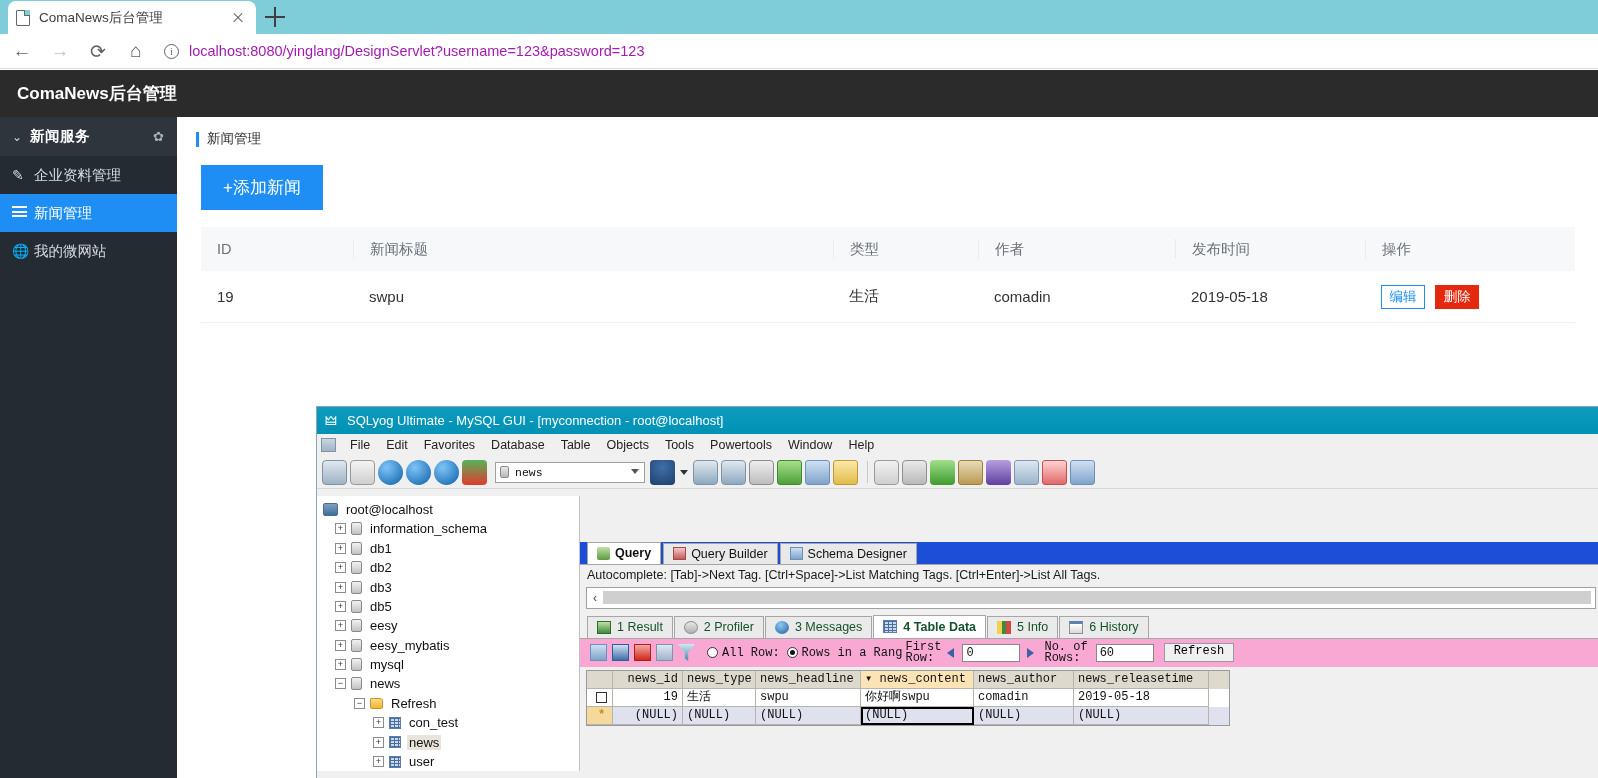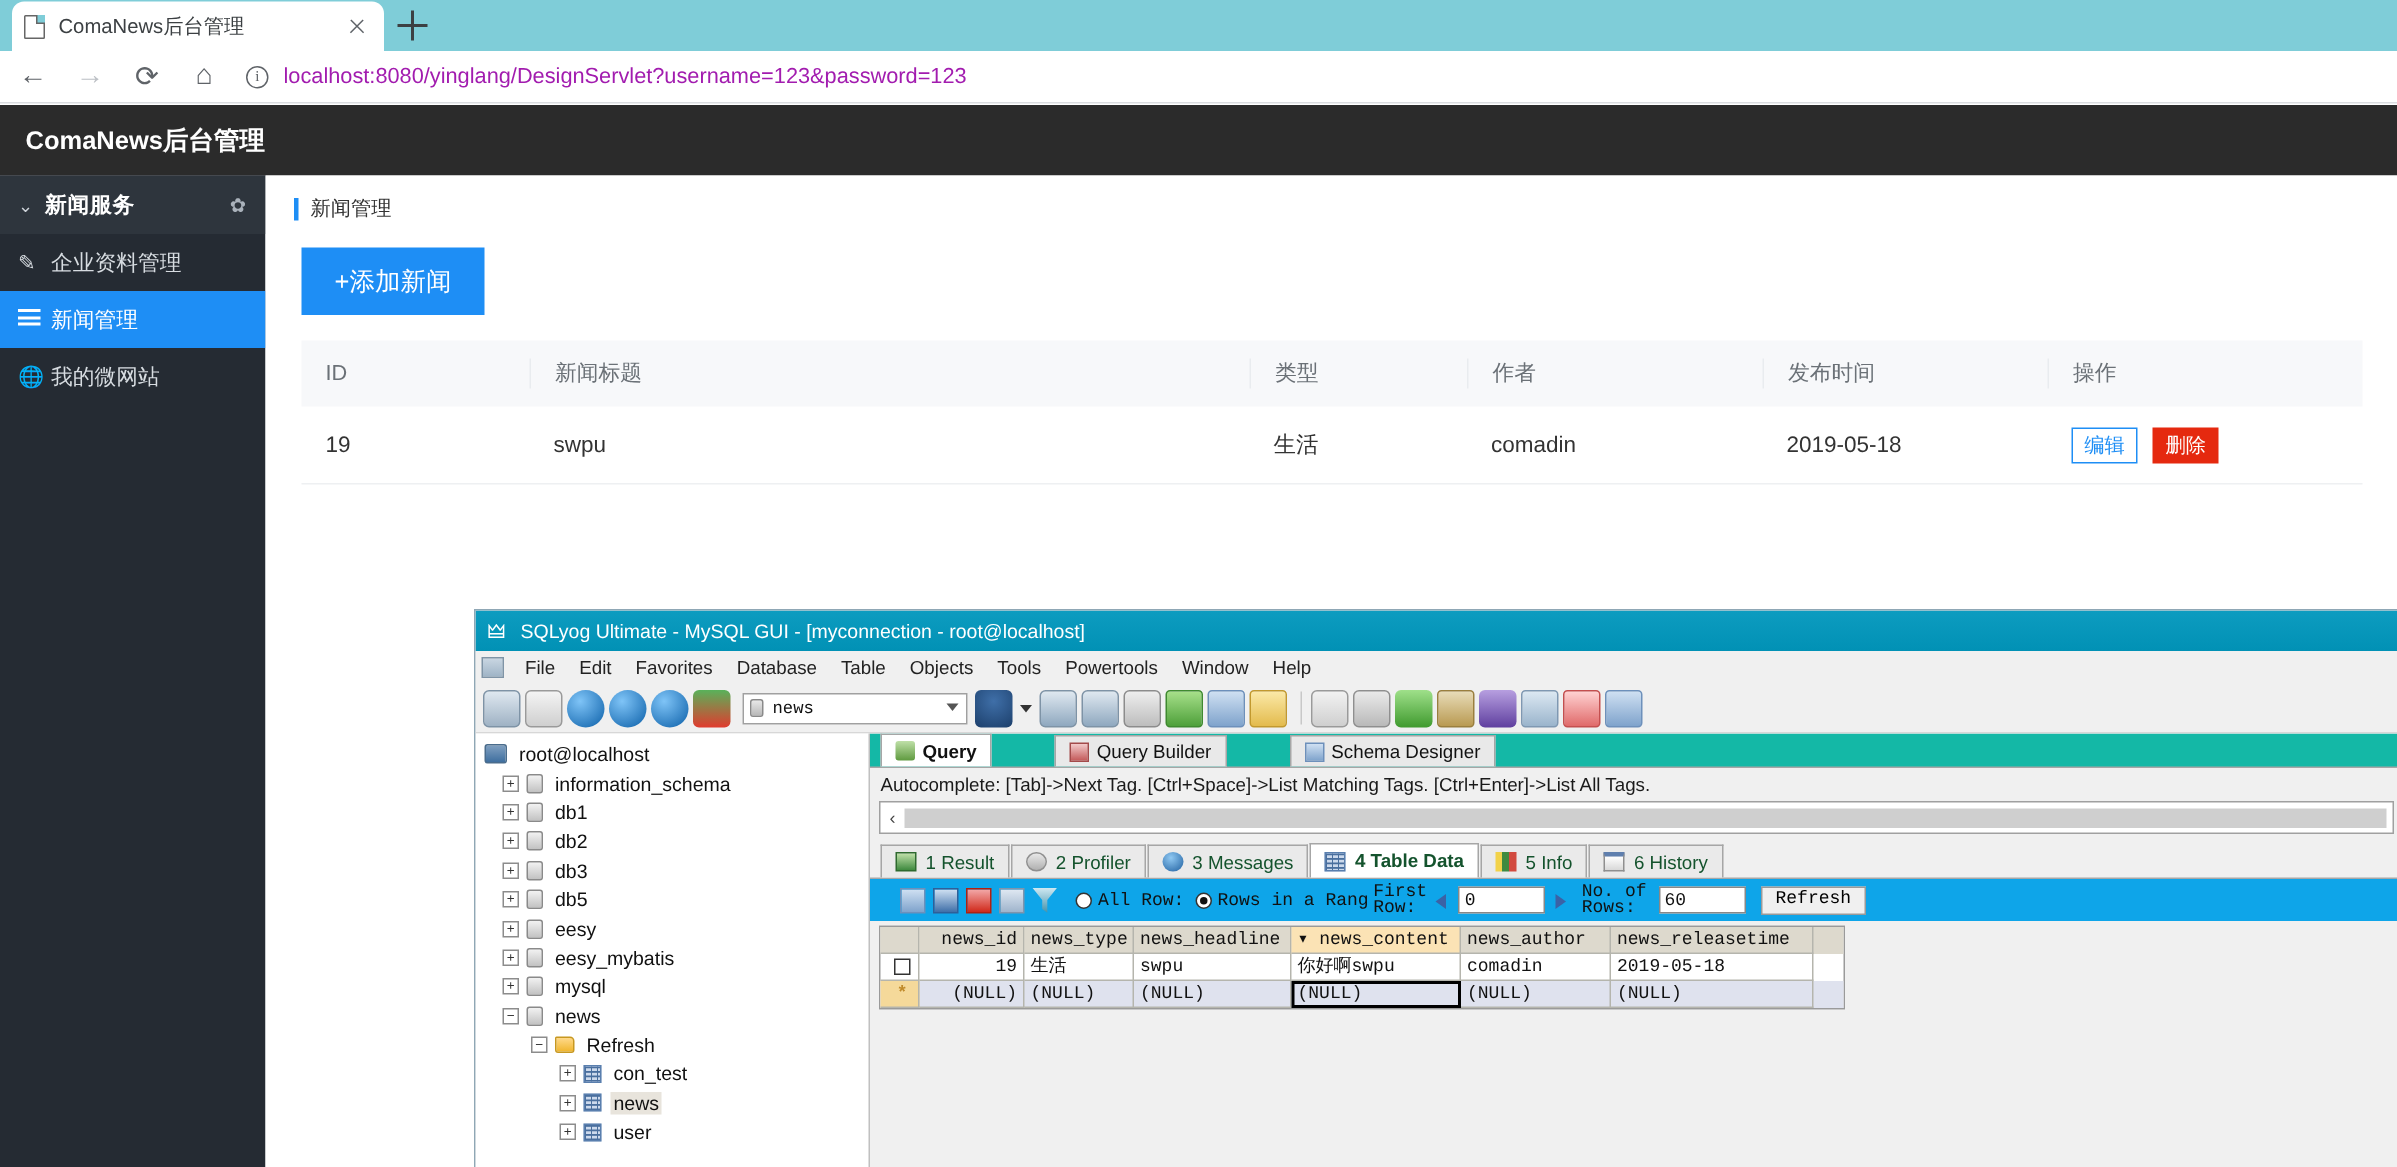--- a/index.html
+++ b/index.html
@@ -85,54 +85,54 @@
   .sq-menu .mi{font-size:12.5px;color:#222;padding:0 8px;cursor:pointer;}
   .sq-toolbar{height:33px;background:#f0f0f0;display:flex;align-items:center;padding-left:5px;border-bottom:1px solid #d7d7d7;}
   .tbi{width:25px;height:25px;margin-right:3px;border-radius:3px;position:relative;cursor:pointer;}
   .tbsep{width:1px;height:22px;background:#c8c8c8;margin:0 6px;}
   .dbsel{width:150px;height:21px;background:#fff;border:1px solid #a0a0a0;display:flex;align-items:center;
      padding-left:4px;margin:0 5px;position:relative;cursor:pointer;}
   .dbsel .cyl{width:9px;height:12px;background:linear-gradient(#e8e8e8,#b8b8b8);border:1px solid #8a8a8a;border-radius:2px;margin-right:6px;}
   .dbsel .nm{font-size:11.5px;font-family:"Liberation Mono",monospace;color:#111;}
   .dbsel .ar{position:absolute;right:5px;top:6px;width:0;height:0;border-left:4px solid transparent;border-right:4px solid transparent;border-top:5px solid #555;}
 
-  .sq-body{position:absolute;left:0;top:82px;right:0;bottom:0;display:flex;}
+  .sq-body{position:absolute;left:0;top:82px;right:0;bottom:0;display:flex;align-items:center;}
   .sq-tree{width:263px;background:#fff;border-right:1px solid #c0c0c0;padding:4px 0 0 6px;overflow:hidden;}
   .tnode{height:19.4px;display:flex;align-items:center;font-size:13px;color:#111;white-space:nowrap;cursor:pointer;}
   .exp{width:11px;height:11px;border:1px solid #8c8c8c;background:#fff;font-size:9px;line-height:9px;
      text-align:center;color:#333;margin-right:5px;flex:0 0 auto;font-family:"Liberation Sans",sans-serif;}
   .dbico{width:11px;height:13px;background:linear-gradient(#f2f2f2,#c2c2c2);border:1px solid #8a8a8a;border-radius:2px;margin-right:6px;flex:0 0 auto;}
   .svrico{width:15px;height:13px;background:linear-gradient(#7f9fc0,#3f6f9f);border:1px solid #4a6c8c;border-radius:2px;margin-right:6px;flex:0 0 auto;}
   .folico{width:13px;height:11px;background:linear-gradient(#ffd98a,#f0b62e);border:1px solid #c79821;border-radius:1px 3px 2px 2px;margin-right:6px;flex:0 0 auto;}
   .tblico{width:12px;height:12px;background:#ccd9ec;border:1px solid #5a7fae;margin-right:6px;flex:0 0 auto;
      background-image:linear-gradient(#4a6f9e 1px,transparent 1px),linear-gradient(90deg,#4a6f9e 1px,transparent 1px);
      background-size:4px 3px;}
   .tnode .nm{padding:0 2px;}
   .tnode .nm.sel{background:#e8e4dc;}
 
   .sq-right{flex:1;display:flex;flex-direction:column;background:#f0f0f0;overflow:hidden;}
-  .qtabs{height:23px;display:flex;align-items:flex-end;padding-left:7px;background:#14b8a6;
-     border-bottom:1px solid #a6a6a6;gap:40px;}
+  .qtabs{height:23px;display:flex;align-items:flex-end;padding-left:7px;background:#1d4ed8;
+     border-bottom:1px solid #a6a6a6;}
   .qtab{height:21px;display:flex;align-items:center;padding:0 9px;font-size:12.5px;color:#111;
      border:1px solid #a6a6a6;border-bottom:none;background:#e9e9e9;margin-right:2px;cursor:pointer;}
   .qtab.active{background:#fff;font-weight:bold;height:22px;}
   .qtab .ti{width:13px;height:13px;margin-right:5px;flex:0 0 auto;}
   .autoc{height:21px;background:#f0f0f0;display:flex;align-items:center;padding-left:7px;
      font-size:12.5px;color:#1a1a1a;}
   .qedit{height:22px;background:#fff;border:1px solid #a0a0a0;margin:1px 2px 0 6px;display:flex;align-items:center;}
   .qedit .lt{font-size:12px;color:#444;padding:0 6px;}
   .qedit .hbar{flex:1;height:13px;background:#cfcfcf;margin-right:4px;}
   .rtabs{height:24px;display:flex;align-items:flex-end;padding-left:7px;margin-top:6px;
      border-bottom:1px solid #a6a6a6;background:#f0f0f0;}
   .rtab{height:22px;display:flex;align-items:center;padding:0 9px;font-size:12.5px;color:#14532d;
      border:1px solid #a6a6a6;border-bottom:none;background:#eaeaea;margin-right:1px;cursor:pointer;}
   .rtab.active{background:#fff;font-weight:bold;height:23px;}
   .rtab .ti{width:14px;height:13px;margin-right:6px;flex:0 0 auto;}
 
-  .rowbar{height:28px;display:flex;align-items:center;padding-left:20px;background:#0ea5e9;
+  .rowbar{height:28px;display:flex;align-items:center;padding-left:10px;background:#f9a8d4;
      font-family:"Liberation Mono",monospace;}
   .rbi{width:17px;height:17px;margin-right:5px;cursor:pointer;}
   .radio{width:11px;height:11px;border:1.3px solid #333;border-radius:50%;background:#fff;
      margin:0 4px 0 7px;position:relative;flex:0 0 auto;cursor:pointer;}
   .radio.on:after{content:"";position:absolute;left:2px;top:2px;width:5px;height:5px;background:#111;border-radius:50%;}
   .rlab{font-size:12px;color:#111;white-space:nowrap;}
   .spin{width:13px;height:15px;margin:0 4px;position:relative;flex:0 0 auto;cursor:pointer;}
   .spin .tri{position:absolute;top:3px;width:0;height:0;border-top:5px solid transparent;border-bottom:5px solid transparent;}
   .spin.l .tri{left:2px;border-right:7px solid #3b62a6;}
   .spin.r .tri{left:3px;border-left:7px solid #3b62a6;}

